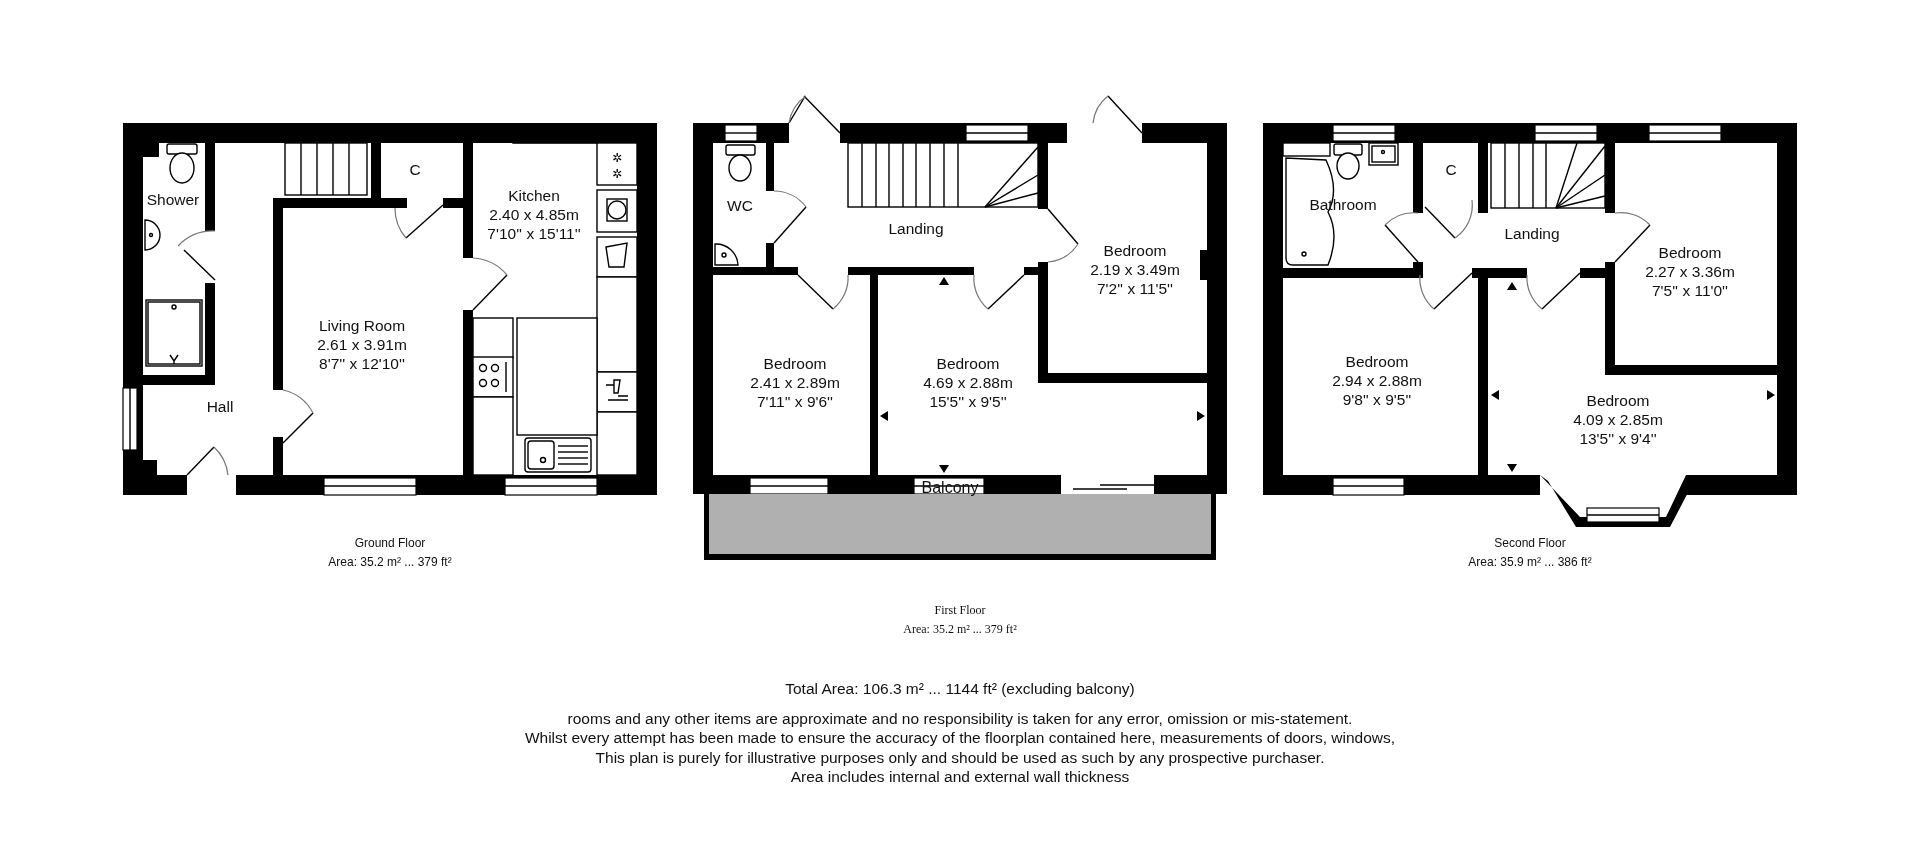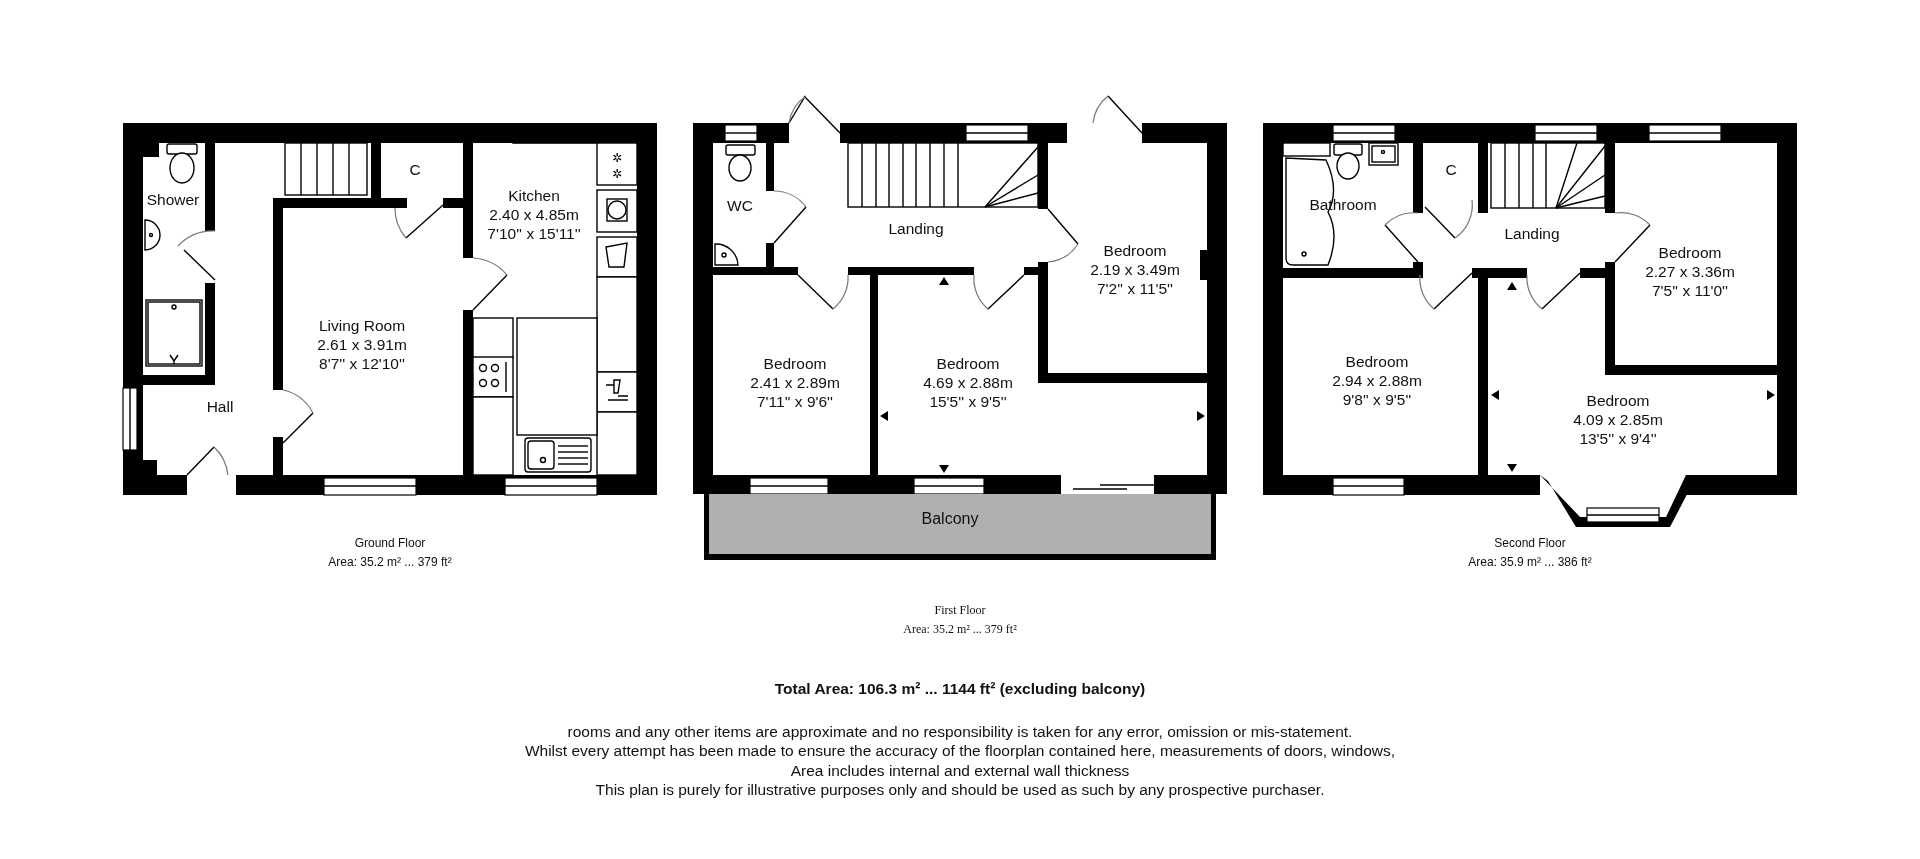--- a/index.html
+++ b/index.html
@@ -9,21 +9,21 @@
   .wall { fill:#000; }
   .win { fill:#fff; stroke:#000; stroke-width:1.2; }
   .thin { fill:none; stroke:#000; stroke-width:1.4; }
   .arc { fill:none; stroke:#777; stroke-width:1.2; }
   .fix { fill:#fff; stroke:#000; stroke-width:1.4; }
   .lbl { position:absolute; text-align:center; font-size:15.5px; line-height:19px; white-space:nowrap; transform:translateX(-50%); }
   .lbl span { display:block; }
   .caption { position:absolute; text-align:center; font-size:12px; line-height:19px; transform:translateX(-50%); white-space:nowrap; }
   .caption span { display:block; }
   .footer { position:absolute; left:960px; top:679px; transform:translateX(-50%); text-align:center; font-size:15.5px; line-height:19.6px; white-space:nowrap; }
-  .footer .total { margin-bottom:23px;font-weight:bold; }
+  .footer .total { margin-bottom:10px; }
   .footer span { display:block; }
   .balcony-lbl { position:absolute; font-size:16px; transform:translate(-50%,-50%); }
 </style>
 </head>
 <body>
 
 <svg class="plan" viewBox="0 0 1920 859">
 
   <g>
 
@@ -366,21 +366,21 @@
 <div class="lbl" style="left:795px; top:354px;">
   <span>Bedroom</span>
   <span>2.41 x 2.89m</span>
   <span>7'11'' x 9'6''</span>
 </div>
 <div class="lbl" style="left:968px; top:354px;">
   <span>Bedroom</span>
   <span>4.69 x 2.88m</span>
   <span>15'5'' x 9'5''</span>
 </div>
-<div class="balcony-lbl" style="left:950px; top:519px;">Balcony</div>
+<div class="balcony-lbl" style="left:950px; top:488px;">Balcony</div>
 
 <div class="lbl" style="left:1343px; top:195px;">
   <span>Bathroom</span>
 </div>
 <div class="lbl" style="left:1451px; top:160px;">
   <span>C</span>
 </div>
 <div class="lbl" style="left:1532px; top:224px;">
   <span>Landing</span>
 </div>
@@ -410,15 +410,15 @@
 </div>
 <div class="caption" style="left:1530px; top:534px;">
   <span>Second Floor</span>
   <span>Area: 35.9 m² ... 386 ft²</span>
 </div>
 
 <div class="footer">
   <span class="total">Total Area: 106.3 m² ... 1144 ft² (excluding balcony)</span>
   <span>rooms and any other items are approximate and no responsibility is taken for any error, omission or mis-statement.</span>
   <span>Whilst every attempt has been made to ensure the accuracy of the floorplan contained here, measurements of doors, windows,</span>
+  <span>This plan is purely for illustrative purposes only and should be used as such by any prospective purchaser.</span>
   <span>Area includes internal and external wall thickness</span>
-  <span>This plan is purely for illustrative purposes only and should be used as such by any prospective purchaser.</span>
 </div>
 
 </body></html>

